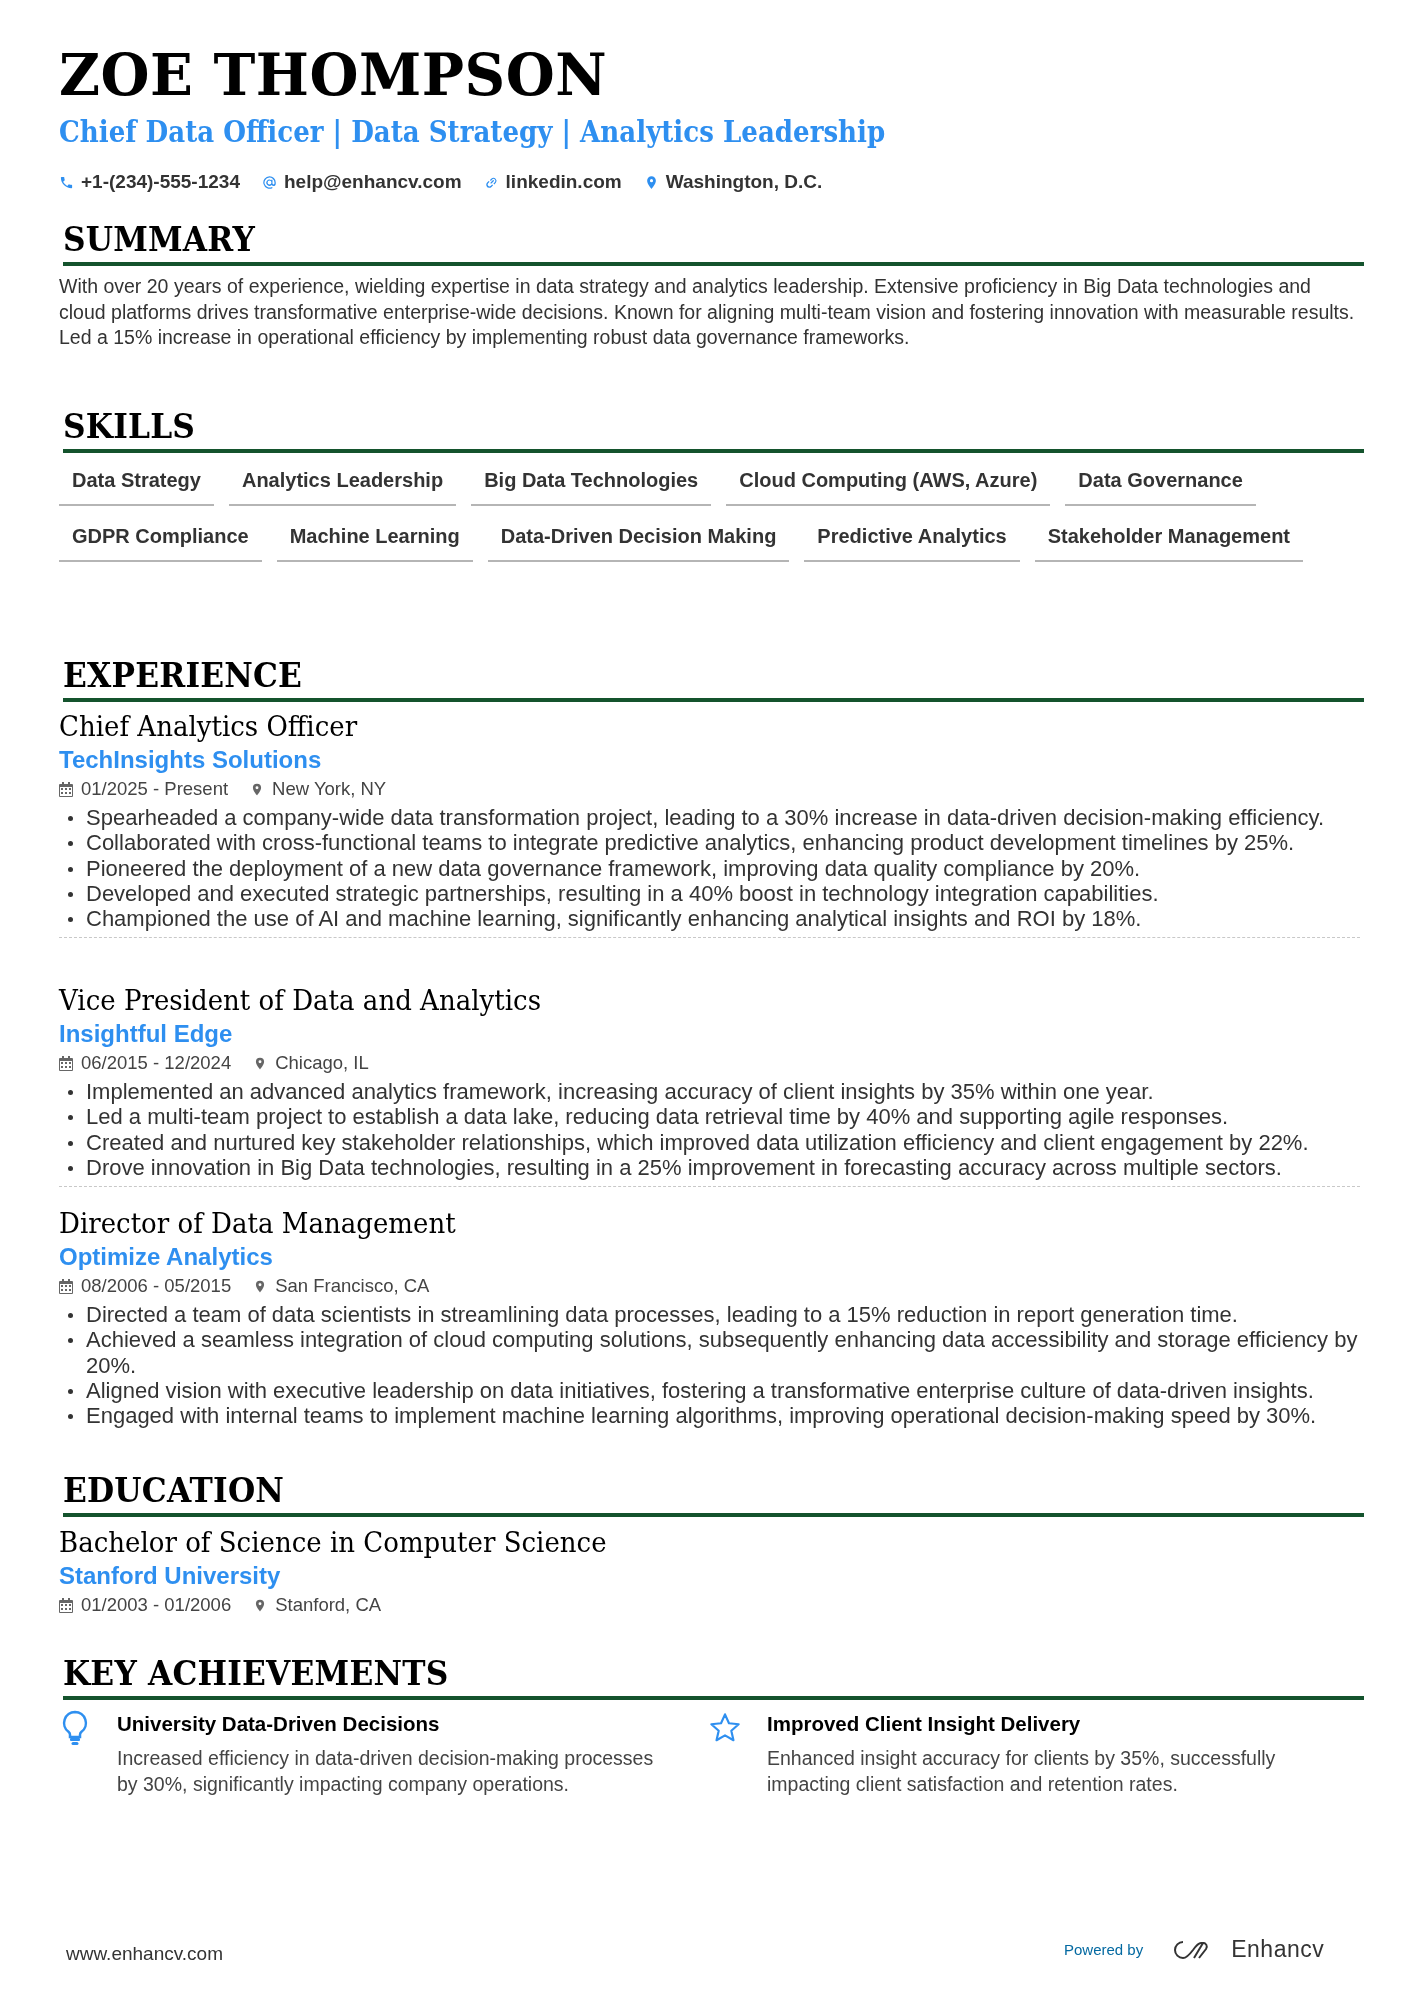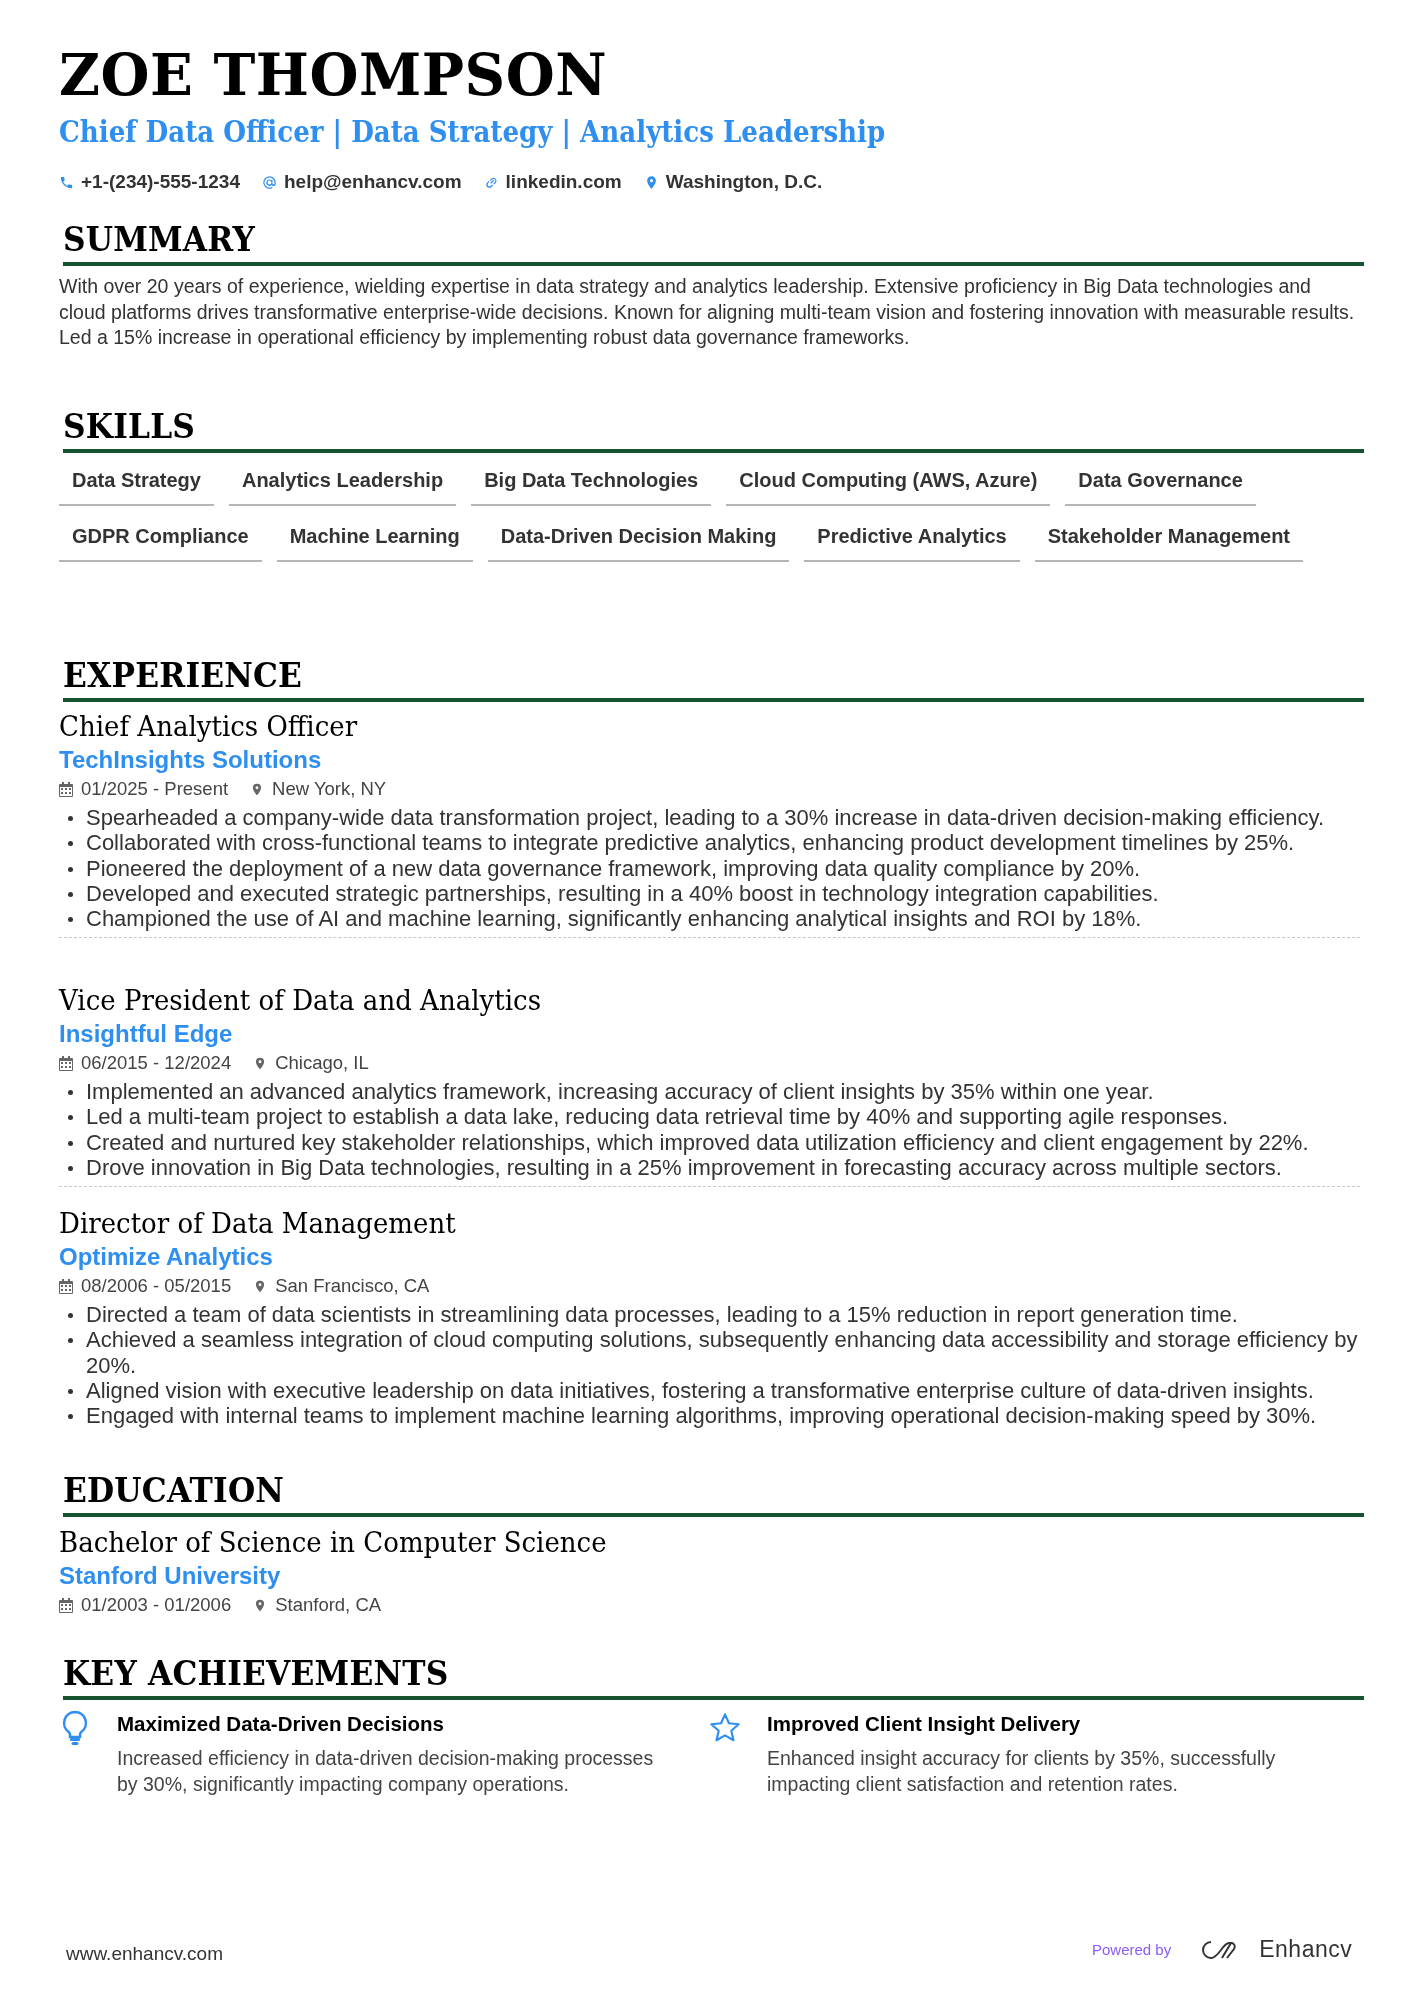--- a/index.html
+++ b/index.html
@@ -57,21 +57,21 @@
 
     .achievements { position: absolute; top: 1710px; left: 0; width: 1301px; display: flex; }
     .ach { width: 650px; display: flex; gap: 24px; }
     .ach-icon { width 34px; flex: 0 0 34px; padding-top: 0px; }
     .ach-icon svg { width: 32px; height: 36px; }
     .ach-title { font-size: 20.5px; font-weight: bold; color: #000; line-height: 28px; }
     .ach-desc { font-size: 19.5px; line-height: 25.5px; color: #444; margin-top: 8px; width: 540px; }
 
     .footer-left { position: absolute; top: 1943px; left: 66px; font-size: 19px; color: #333; }
     .footer-right { position: absolute; top: 1936px; left: 1064px; display: flex; align-items: center; gap: 24px; }
-    .powered { font-size: 15px; color: #8b5cf6; margin-left: 28px; }
+    .powered { font-size: 15px; color: #0369a1; }
     .brand { display: flex; align-items: center; gap: 20px; font-size: 23px; color: #333; letter-spacing: 0.5px; }
     .brand svg { width: 44px; height: 24px; }
   </style>
 </head>
 <body>
 
 <div class="page">
 
   <div class="name">ZOE THOMPSON</div>
   <div class="headline">Chief Data Officer | Data Strategy | Analytics Leadership</div>
@@ -224,21 +224,21 @@
   <div class="achievements">
     <div class="ach">
       <div class="ach-icon">
         <svg viewBox="0 0 32 36">
             <path d="M16 2a11 11 0 0 0-6.5 19.8c1 .8 1.5 1.8 1.5 3V27h10v-2.2c0-1.2.5-2.2 1.5-3A11 11 0 0 0 16 2z" fill="none" stroke="#2e8ff0" stroke-width="2.5"></path>
             <rect x="11" y="28" width="10" height="3" rx="1" fill="#2e8ff0"></rect>
             <rect x="12.5" y="32" width="7" height="3" rx="1.5" fill="#2e8ff0"></rect>
           </svg>
       </div>
       <div>
-        <div class="ach-title">Maximized Data-Driven Decisions</div>
+        <div class="ach-title">University Data-Driven Decisions</div>
         <div class="ach-desc">Increased efficiency in data-driven decision-making processes by 30%, significantly impacting company operations.</div>
       </div>
     </div>
     <div class="ach">
       <div class="ach-icon">
         <svg viewBox="0 0 34 34">
             <path d="M17 2.5l4.2 9.5 10.3 1-7.8 6.9 2.3 10.1L17 24.8 8 30l2.3-10.1-7.8-6.9 10.3-1z" fill="none" stroke="#2e8ff0" stroke-width="2.3" stroke-linejoin="round"></path>
           </svg>
       </div>
       <div>

